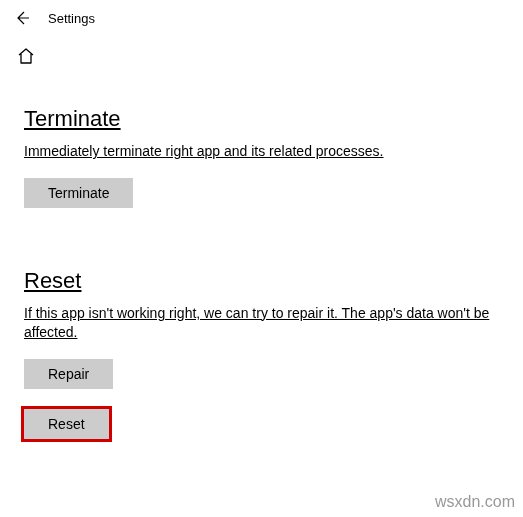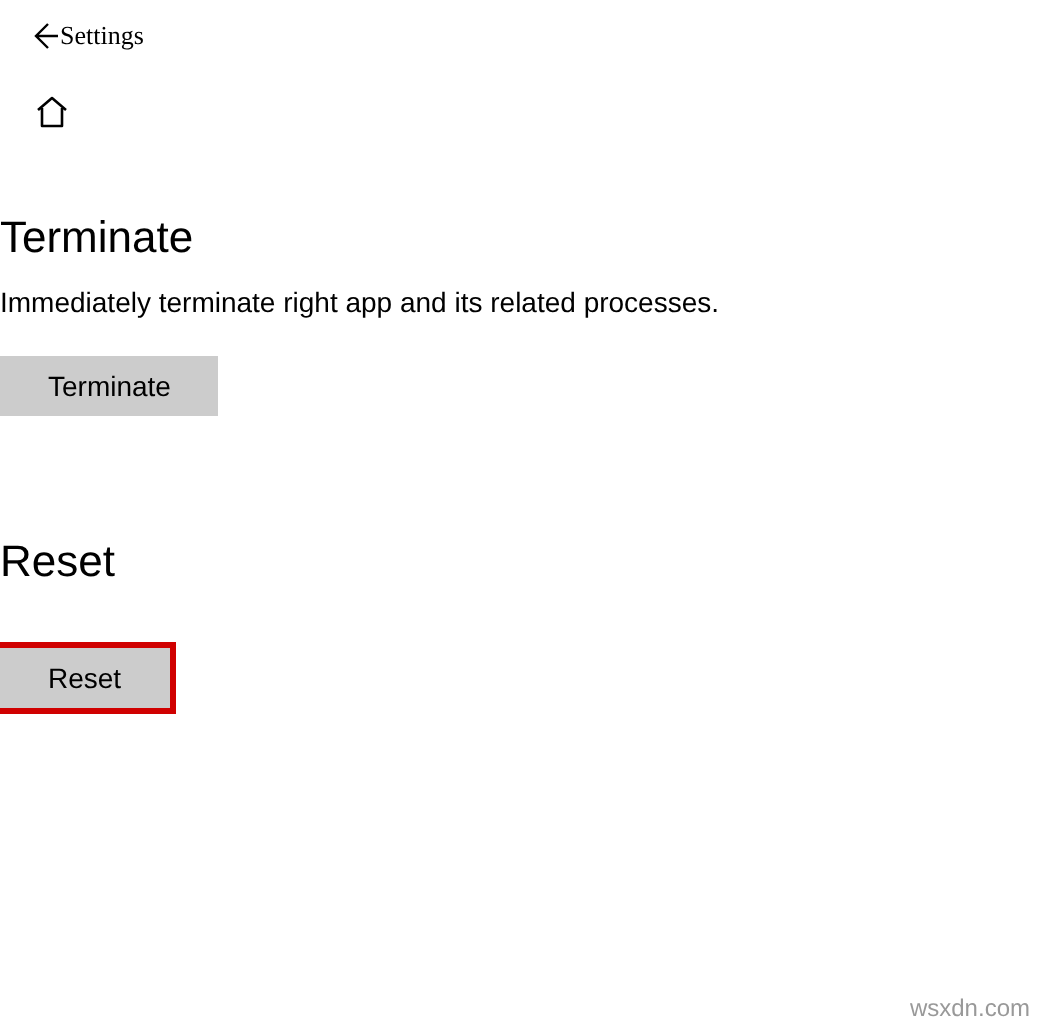--- a/index.html
+++ b/index.html
@@ -12,21 +12,21 @@
       background: #ffffff;
       width: 523px;
       height: 517px;
       position: relative;
       color: #000;
     }
     .header {
       display: flex;
       align-items: center;
       padding: 10px 14px;
-      font-family: Liberation Serif, serif;
+      gap: 18px;
     }
     .back-arrow {
       width: 16px;
       height: 16px;
       display: flex;
       align-items: center;
       justify-content: center;
       cursor: pointer;
     }
     .header-title {
@@ -38,21 +38,22 @@
     }
     .home-icon {
       width: 20px;
       height: 20px;
       display: flex;
       align-items: center;
       justify-content: center;
       cursor: pointer;
     }
     .content {
-      padding: 0 0;
+      padding: 0 24px;
+      text-decoration: underline;
     }
     .section {
       margin-top: 40px;
     }
     .section-heading {
       font-size: 22px;
       font-weight: 400;
       margin-bottom: 10px;
     }
     .section-desc {
@@ -76,21 +77,21 @@
       outline: 3px solid #d00000;
       outline-offset: 0;
     }
     .spacer {
       height: 20px;
     }
     .watermark {
       position: absolute;
       bottom: 6px;
       right: 8px;
-      font-size: 12px;
+      font-size: 16px;
       color: #999;
       font-family: Arial, sans-serif;
     }
   </style>
 </head>
 <body>
 
 <div class="header">
   <div class="back-arrow">
     <svg width="16" height="16" viewBox="0 0 16 16">
@@ -111,19 +112,21 @@
 <div class="content">
 
   <div class="section">
     <h2 class="section-heading">Terminate</h2>
     <p class="section-desc">Immediately terminate right app and its related processes.</p>
     <button class="btn">Terminate</button>
   </div>
 
   <div class="section" style="margin-top:60px;">
     <h2 class="section-heading">Reset</h2>
+    <p class="section-desc">If this app isn't working right, we can try to repair it. The app's data won't be affected.</p>
+    <button class="btn">Repair</button>
     <div class="spacer"></div>
     <button class="btn btn-highlighted">Reset</button>
   </div>
 
 </div>
 
 <div class="watermark">wsxdn.com</div>
 
 </body></html>

